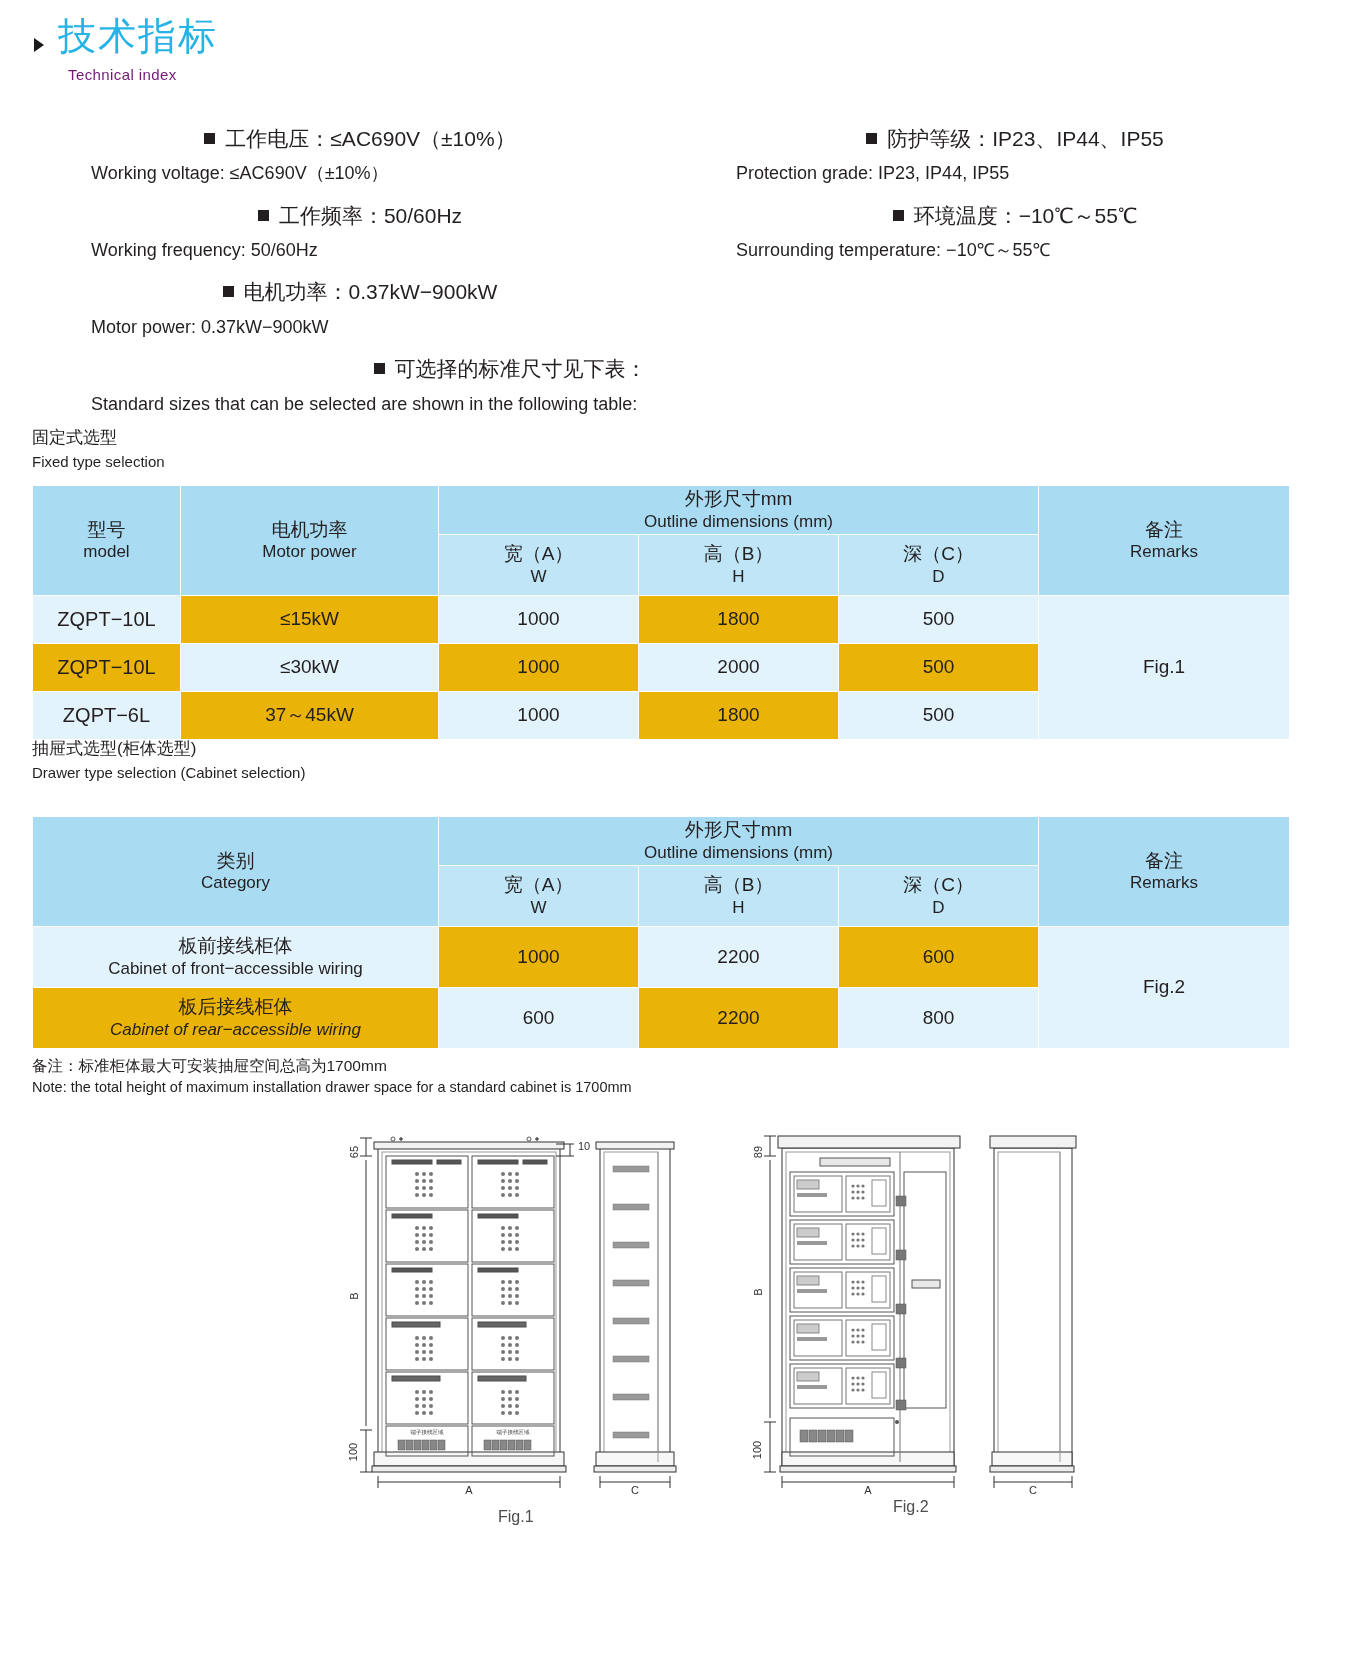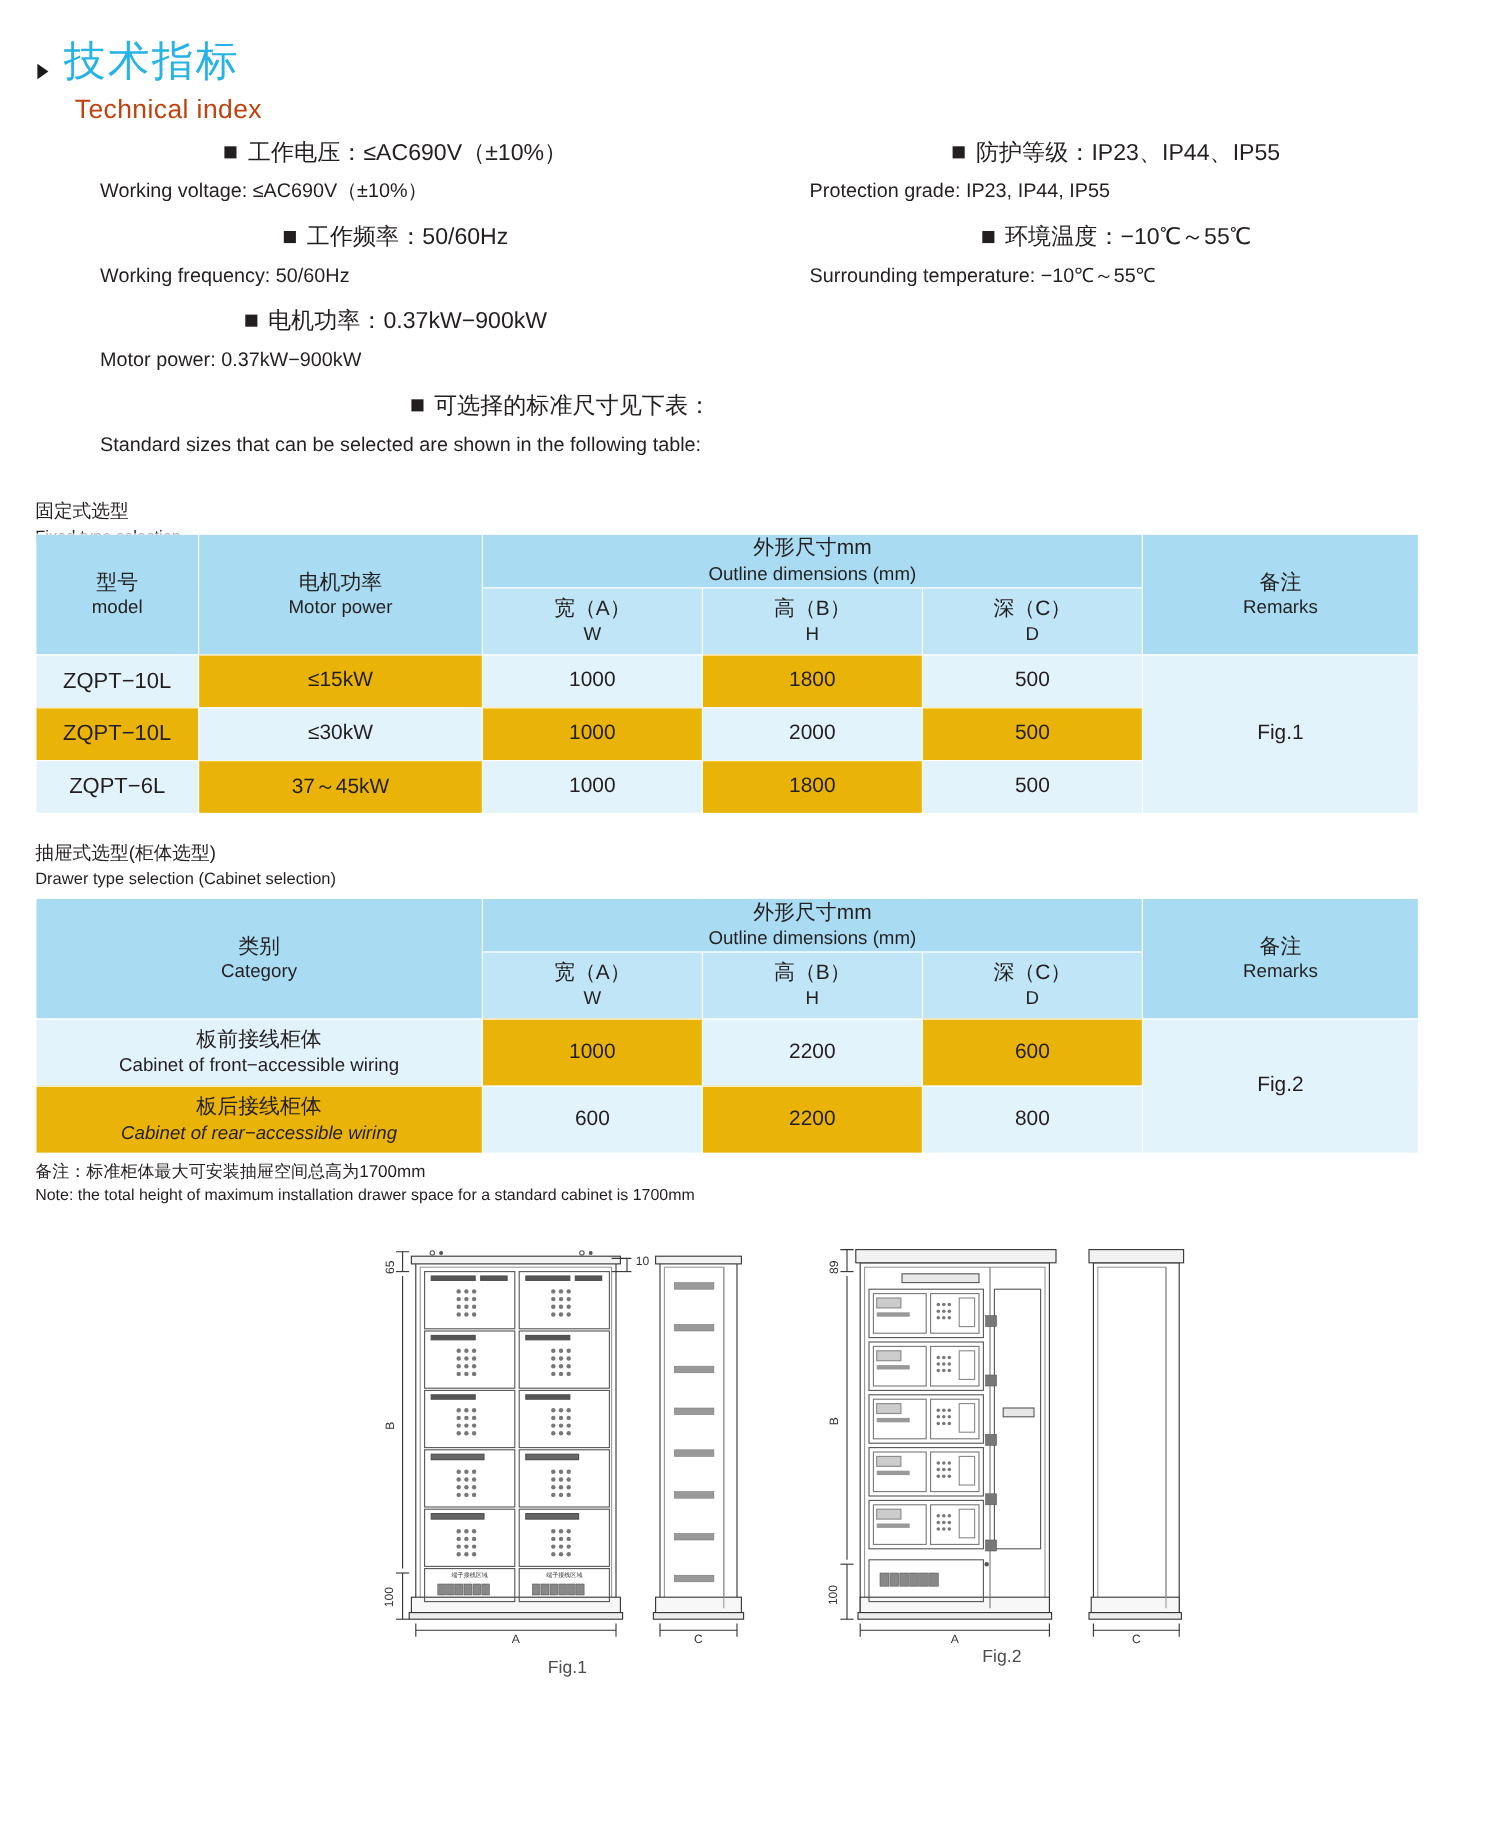--- a/index.html
+++ b/index.html
@@ -19,21 +19,21 @@
     position: relative;
     width: 1357px;
     height: 1660px;
     padding: 0;
   }
 
   
   .header {
     position: absolute;
     left: 34px;
-    top: 36px;
+    top: 16px;
   }
   .title-row {
     display: flex;
     align-items: flex-start;
   }
   .tri {
     width: 0; height: 0;
     border-left: 10px solid #1a1a1a;
     border-top: 7px solid transparent;
     border-bottom: 7px solid transparent;
@@ -41,22 +41,22 @@
     margin-right: 14px;
   }
   .title-cn {
     font-size: 38px;
     color: #26b3e6;
     letter-spacing: 2px;
     line-height: 1.1;
     font-weight: normal;
   }
   .title-en {
-    font-size: 24px;
-    color: #c2410c;
+    font-size: 15px;
+    color: #701a75;
     margin-left: 34px;
     margin-top: 8px;
     letter-spacing: 0.4px;
   }
 
   
   .specs {
     position: absolute;
     left: 60px;
     top: 125px;
@@ -103,21 +103,21 @@
   .standard-note .spec-en { font-size: 18px; margin-top: 10px; }
 
   
   .tbl-label {
     position: absolute;
     left: 32px;
     font-size: 16px;
     line-height: 1.45;
     color: #231f20;
   }
-  .tbl-label .l-cn { font-size: 17px; margin-top: 27px; }
+  .tbl-label .l-cn { font-size: 17px; }
   .tbl-label .l-en { font-size: 15px; }
 
   
   table.dimtable {
     position: absolute;
     border-collapse: collapse;
     width: 1257px;
     left: 32px;
     table-layout: fixed;
   }

